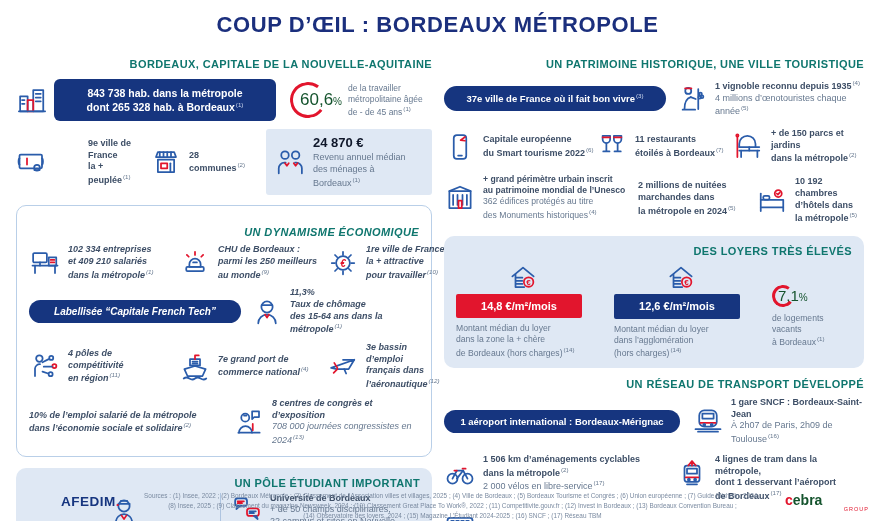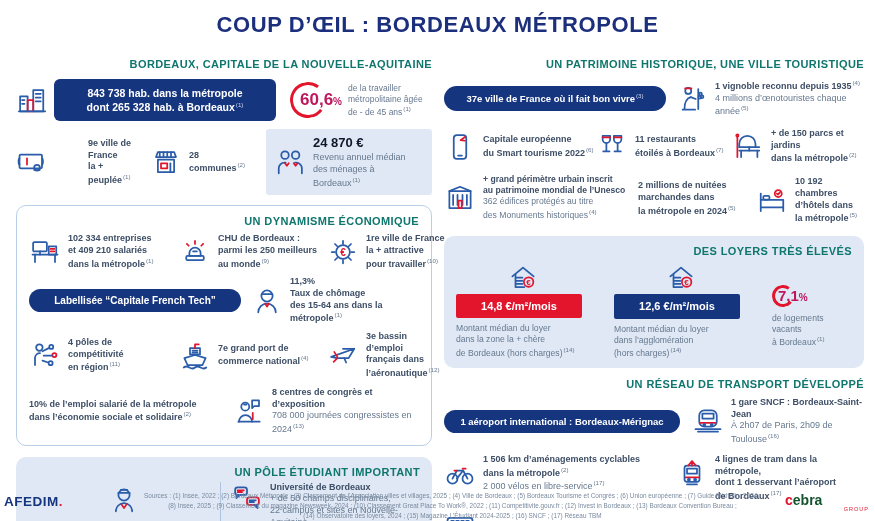--- a/index.html
+++ b/index.html
@@ -29,36 +29,36 @@
     font-weight:800; font-size:10px; padding:6px 14px; }
   .pill .ref { color:#cdd8ee; }
   .navy-badge { background:#16357f; color:#fff; border-radius:6px; text-align:center;
     font-weight:800; font-size:10.5px; line-height:1.35; padding:7px 12px; }
   .navy-badge .ref { color:#cdd8ee; }
 
   .arc-stat { display:flex; align-items:center; }
   .arc { width:36px; height:36px; border-radius:50%; border:3.5px solid #e2152d;
     border-right-color:transparent; transform:rotate(-8deg); }
   .arc.small { width:22px; height:22px; border-width:3px; }
-  .arc-val { font-size:17px; font-weight:700; color:#be185d; margin-left:-26px; background:transparent; }
+  .arc-val { font-size:17px; font-weight:400; color:#14532d; margin-left:-26px; background:transparent; }
   .arc-val .unit { font-size:10px; }
 
   .bluecard { background:#dfe8f4; border-radius:3px; padding:6px 8px; }
 
   .box { border:1.5px solid #b9cfe8; border-radius:10px; background:#fff;
-    padding:9px 12px 9px; margin-top:10px; }
+    padding:20px 12px 9px; margin-top:10px;font-style:italic; }
   .bluebox { background:#dfe8f4; border-radius:10px; padding:9px 12px; margin-top:11px; }
 
   .red-badge { background:#e2152d; color:#fff; font-weight:800; font-size:11px;
     line-height:1.3; text-align:center; padding:5px 12px; border-radius:2px; }
 
   .grid3 { display:grid; grid-template-columns:150px 148px 118px; column-gap:0; }
   .footer { position:absolute; left:0; top:488px; width:875px; display:flex; align-items:flex-start; }
   .sources { flex:1; text-align:center; font-size:6.4px; line-height:1.55; color:#7a8aa0; padding-top:3px; }
-  .logo-afedim { width:120px; padding-left:4px; font-size:13.5px; font-weight:800; color:#16357f; letter-spacing:0.5px; padding-top:6px; }
+  .logo-afedim { width:120px; padding-left:4px; font-size:13.5px; font-weight:800; color:#16357f; letter-spacing:0.5px; padding-top:6px;text-align:right; }
   .logo-afedim .dot { color:#e2152d; }
   .logo-cebra { width:90px; text-align:left; padding-top:4px; }
   .cebra-name { font-size:14px; font-weight:800; color:#14532d; }
   .cebra-name::first-letter { color:#e2152d; }
   .cebra-sub { font-size:5.5px; color:#e2152d; letter-spacing:1px; text-align:right; margin-top:-2px; padding-right:6px; }
 
   .vdiv { border-left:1.5px solid #aec4e0; }
 </style>
 </head>
 <body>

